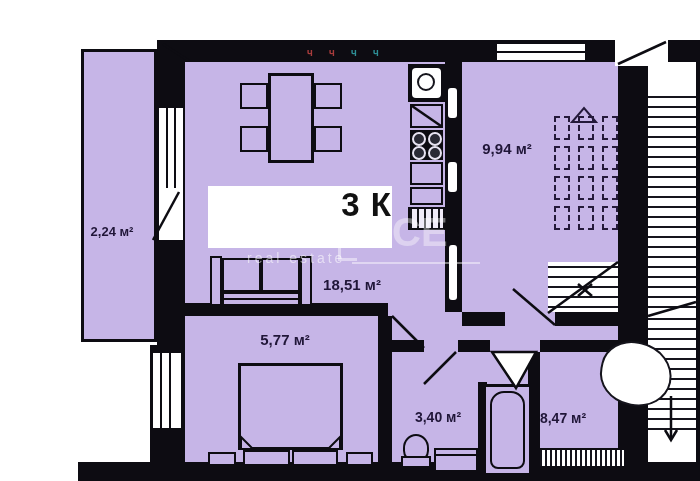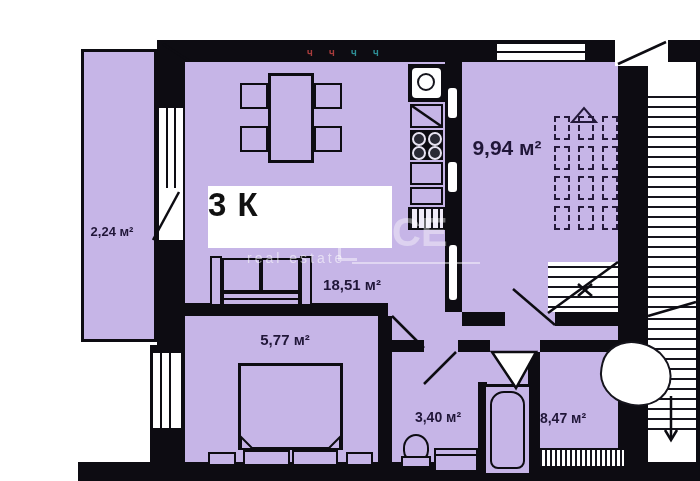--- a/index.html
+++ b/index.html
@@ -8,21 +8,21 @@
   .abs{position:absolute;}
   .room{background:#c6b5e7;}
   .wall{background:#0d0c12;}
   .white{background:#ffffff;}
   .fur{background:#c6b5e7;border:2px solid #0d0c12;box-sizing:border-box;}
   .fur3{background:#c6b5e7;border:3px solid #0d0c12;box-sizing:border-box;}
   .lbl{color:#201638;font-weight:700;white-space:nowrap;transform:translate(-50%,-50%);}
   .treads{background:repeating-linear-gradient(to bottom,#15141c 0 2px,transparent 2px 10px);}
   .hatchV{background:#fff repeating-linear-gradient(to right,#15141c 0 2px,transparent 2px 5px);border:2px solid #0d0c12;box-sizing:border-box;}
   .stripesV{background:#efeaf8 repeating-linear-gradient(to right,#15141c 0 2px,transparent 2px 7px);border:2px solid #0d0c12;box-sizing:border-box;}
-  #badge{display:flex;align-items:baseline;justify-content:flex-start;background:#fff;}
+  #badge{display:flex;align-items:baseline;justify-content:flex-end;background:#fff;}
   #badge .bk{font-size:33px;font-weight:700;color:#111;letter-spacing:1px;}
   #badge .rd{font-size:46px;font-weight:800;color:#dd2b24;letter-spacing:1px;}
   .wardrobe{display:grid;grid-template-columns:repeat(3,16px);grid-template-rows:repeat(4,24px);gap:6px 8px;}
   .wardrobe i{border:2px dashed #241a3a;display:block;}
   .glyph{font-size:10px;font-weight:700;line-height:10px;}
   .wm{color:rgba(255,255,255,.5);pointer-events:none;}
 </style>
 </head>
 <body>
 
@@ -125,21 +125,21 @@
       <i></i>
       <i></i>
       <i></i>
       <i></i>
   </div>
 
   <div class="abs" style="left:600px;top:342px;width:72px;height:64px;background:#fff;border:2.5px solid #15141c;border-radius:46% 54% 50% 50%;transform:rotate(12deg);box-sizing:border-box;"></div>
 
   <div class="abs lbl" style="left:112px;top:231px;font-size:13px;">2,24 м²</div>
   <div class="abs lbl" style="left:352px;top:284px;font-size:15px;">18,51 м²</div>
-  <div class="abs lbl" style="left:507px;top:148px;font-size:21px;">9,94 м²</div>
+  <div class="abs lbl" style="left:507px;top:148px;font-size:15px;">9,94 м²</div>
   <div class="abs lbl" style="left:285px;top:339px;font-size:15px;">5,77 м²</div>
   <div class="abs lbl" style="left:438px;top:417px;font-size:14px;">3,40 м²</div>
   <div class="abs lbl" style="left:563px;top:418px;font-size:14px;">8,47 м²</div>
 
   <div id="badge" class="abs" style="left:208px;top:186px;width:184px;height:62px;">
     <span class="bk">3 К</span>
   </div>
 
   <span class="abs glyph" style="left:307px;top:48px;color:#a83c3c;">ч</span>
   <span class="abs glyph" style="left:329px;top:48px;color:#a83c3c;">ч</span>

